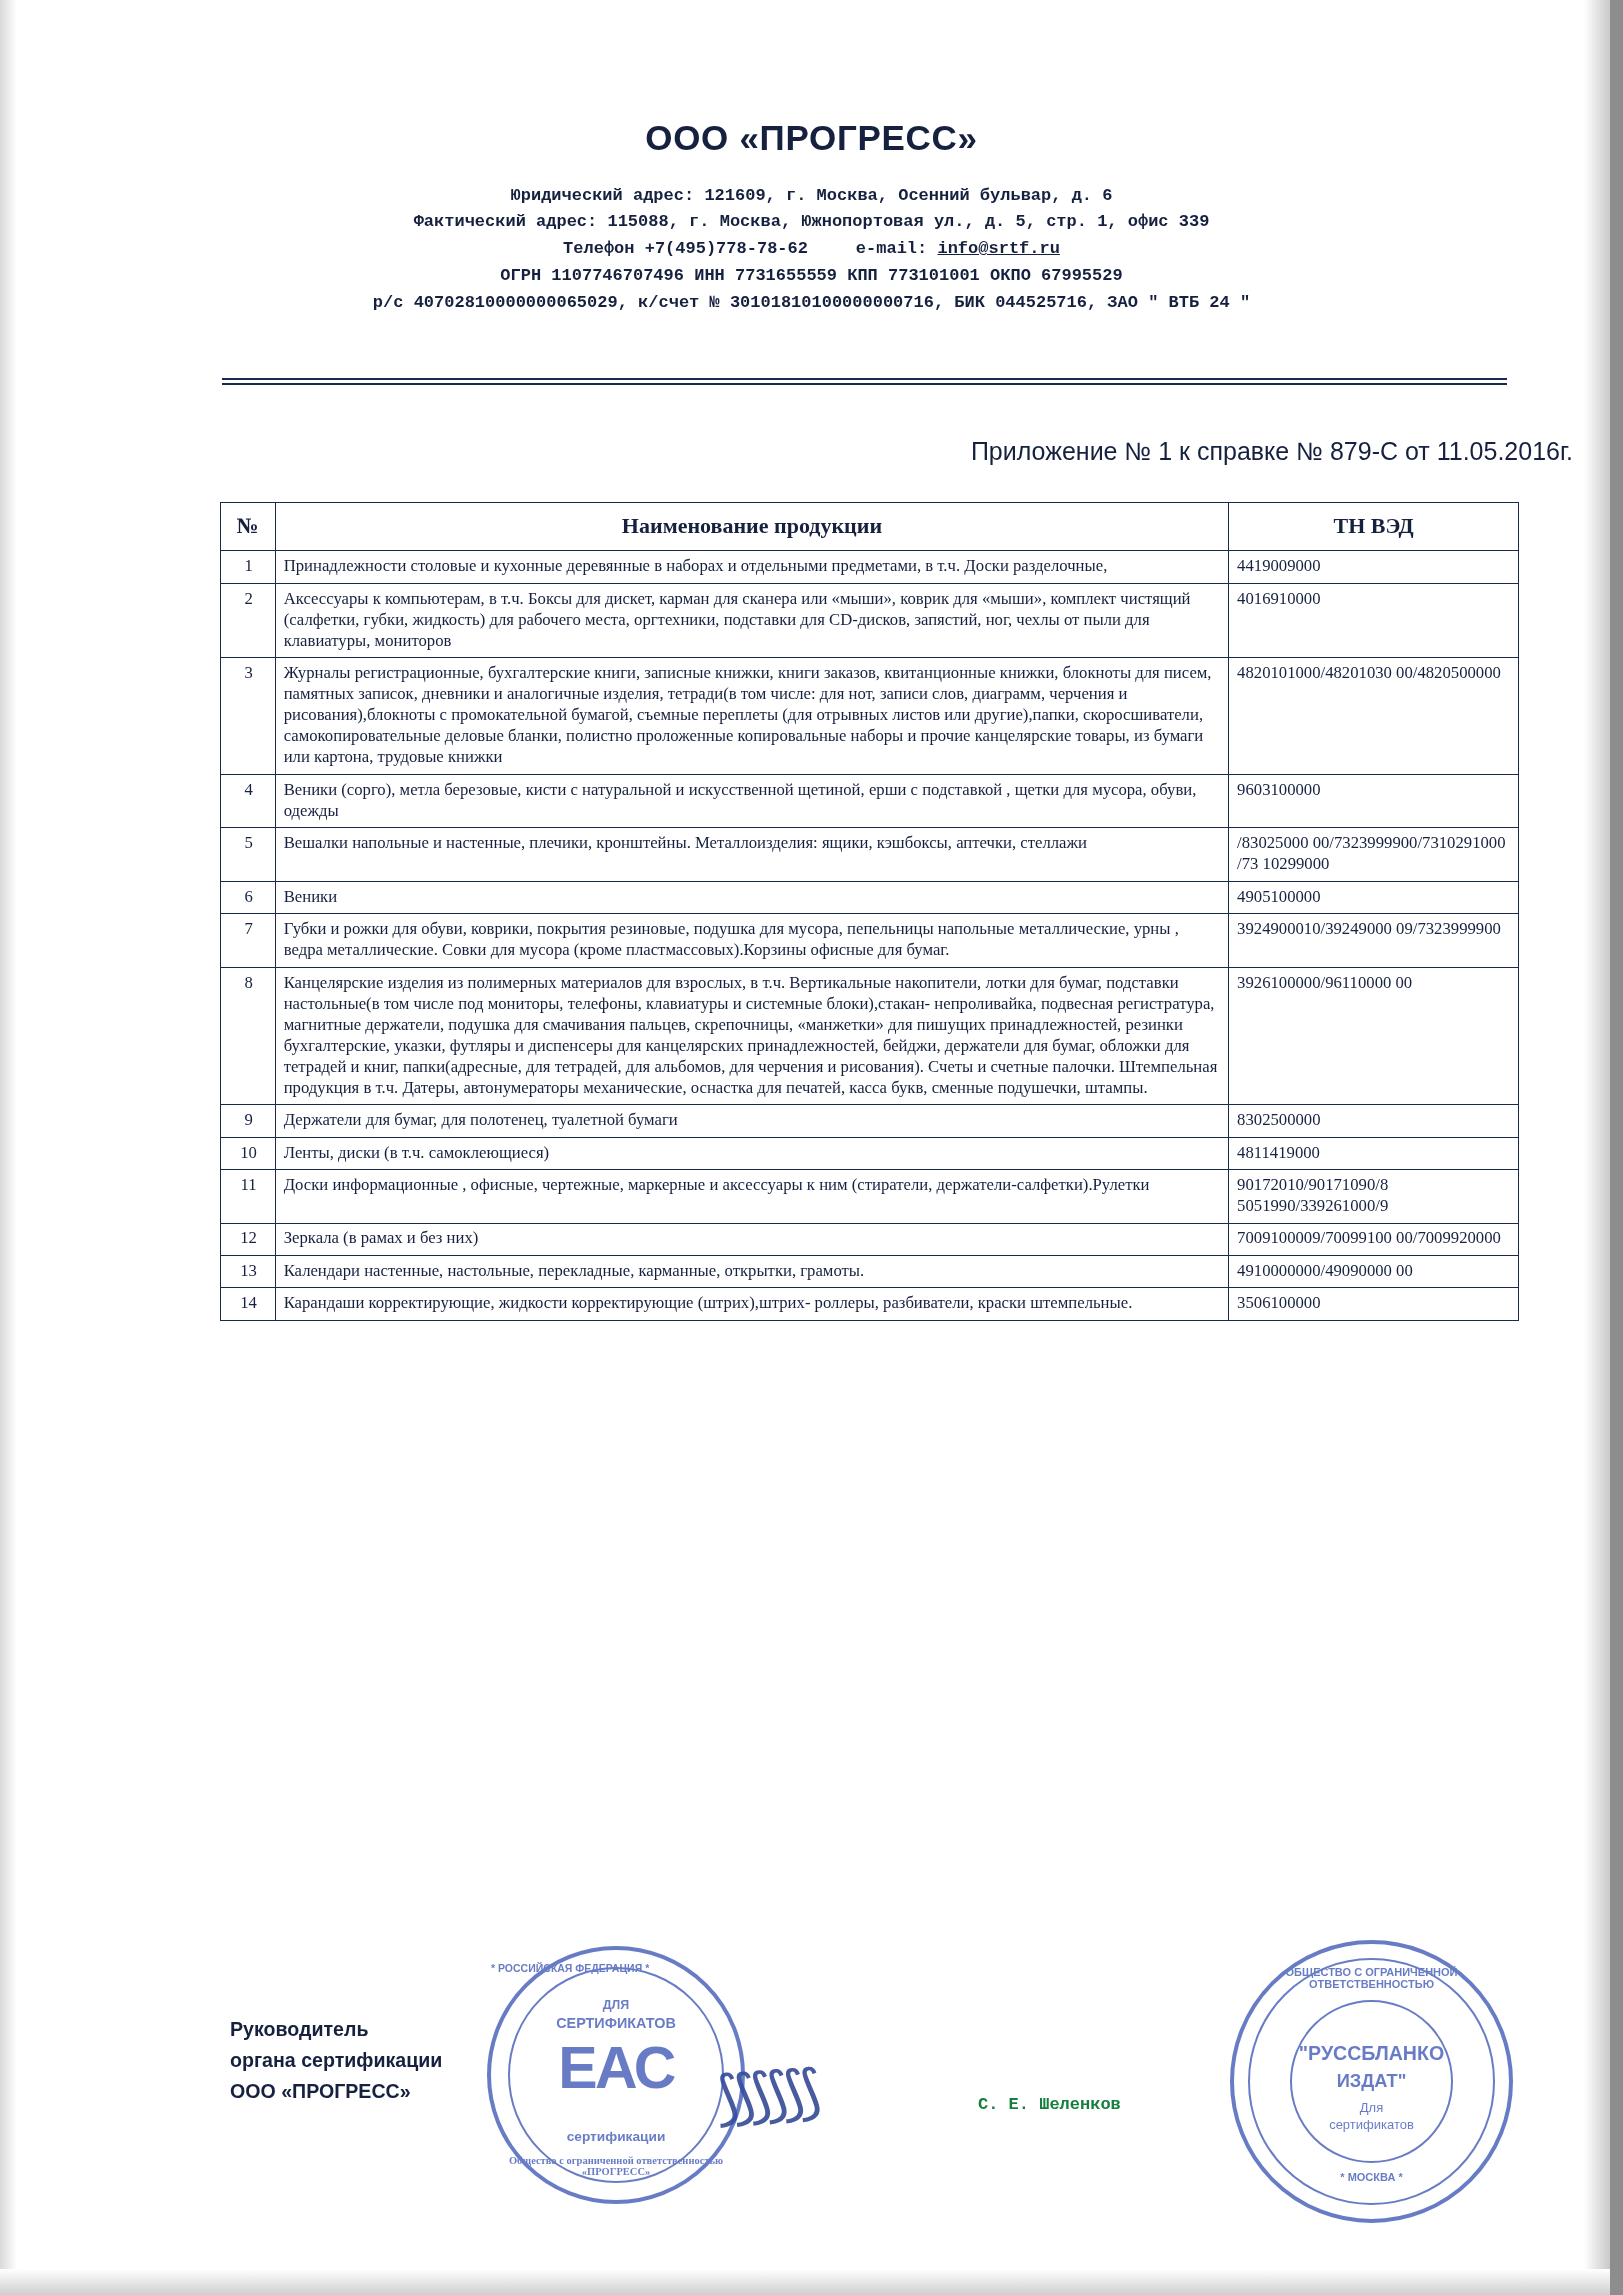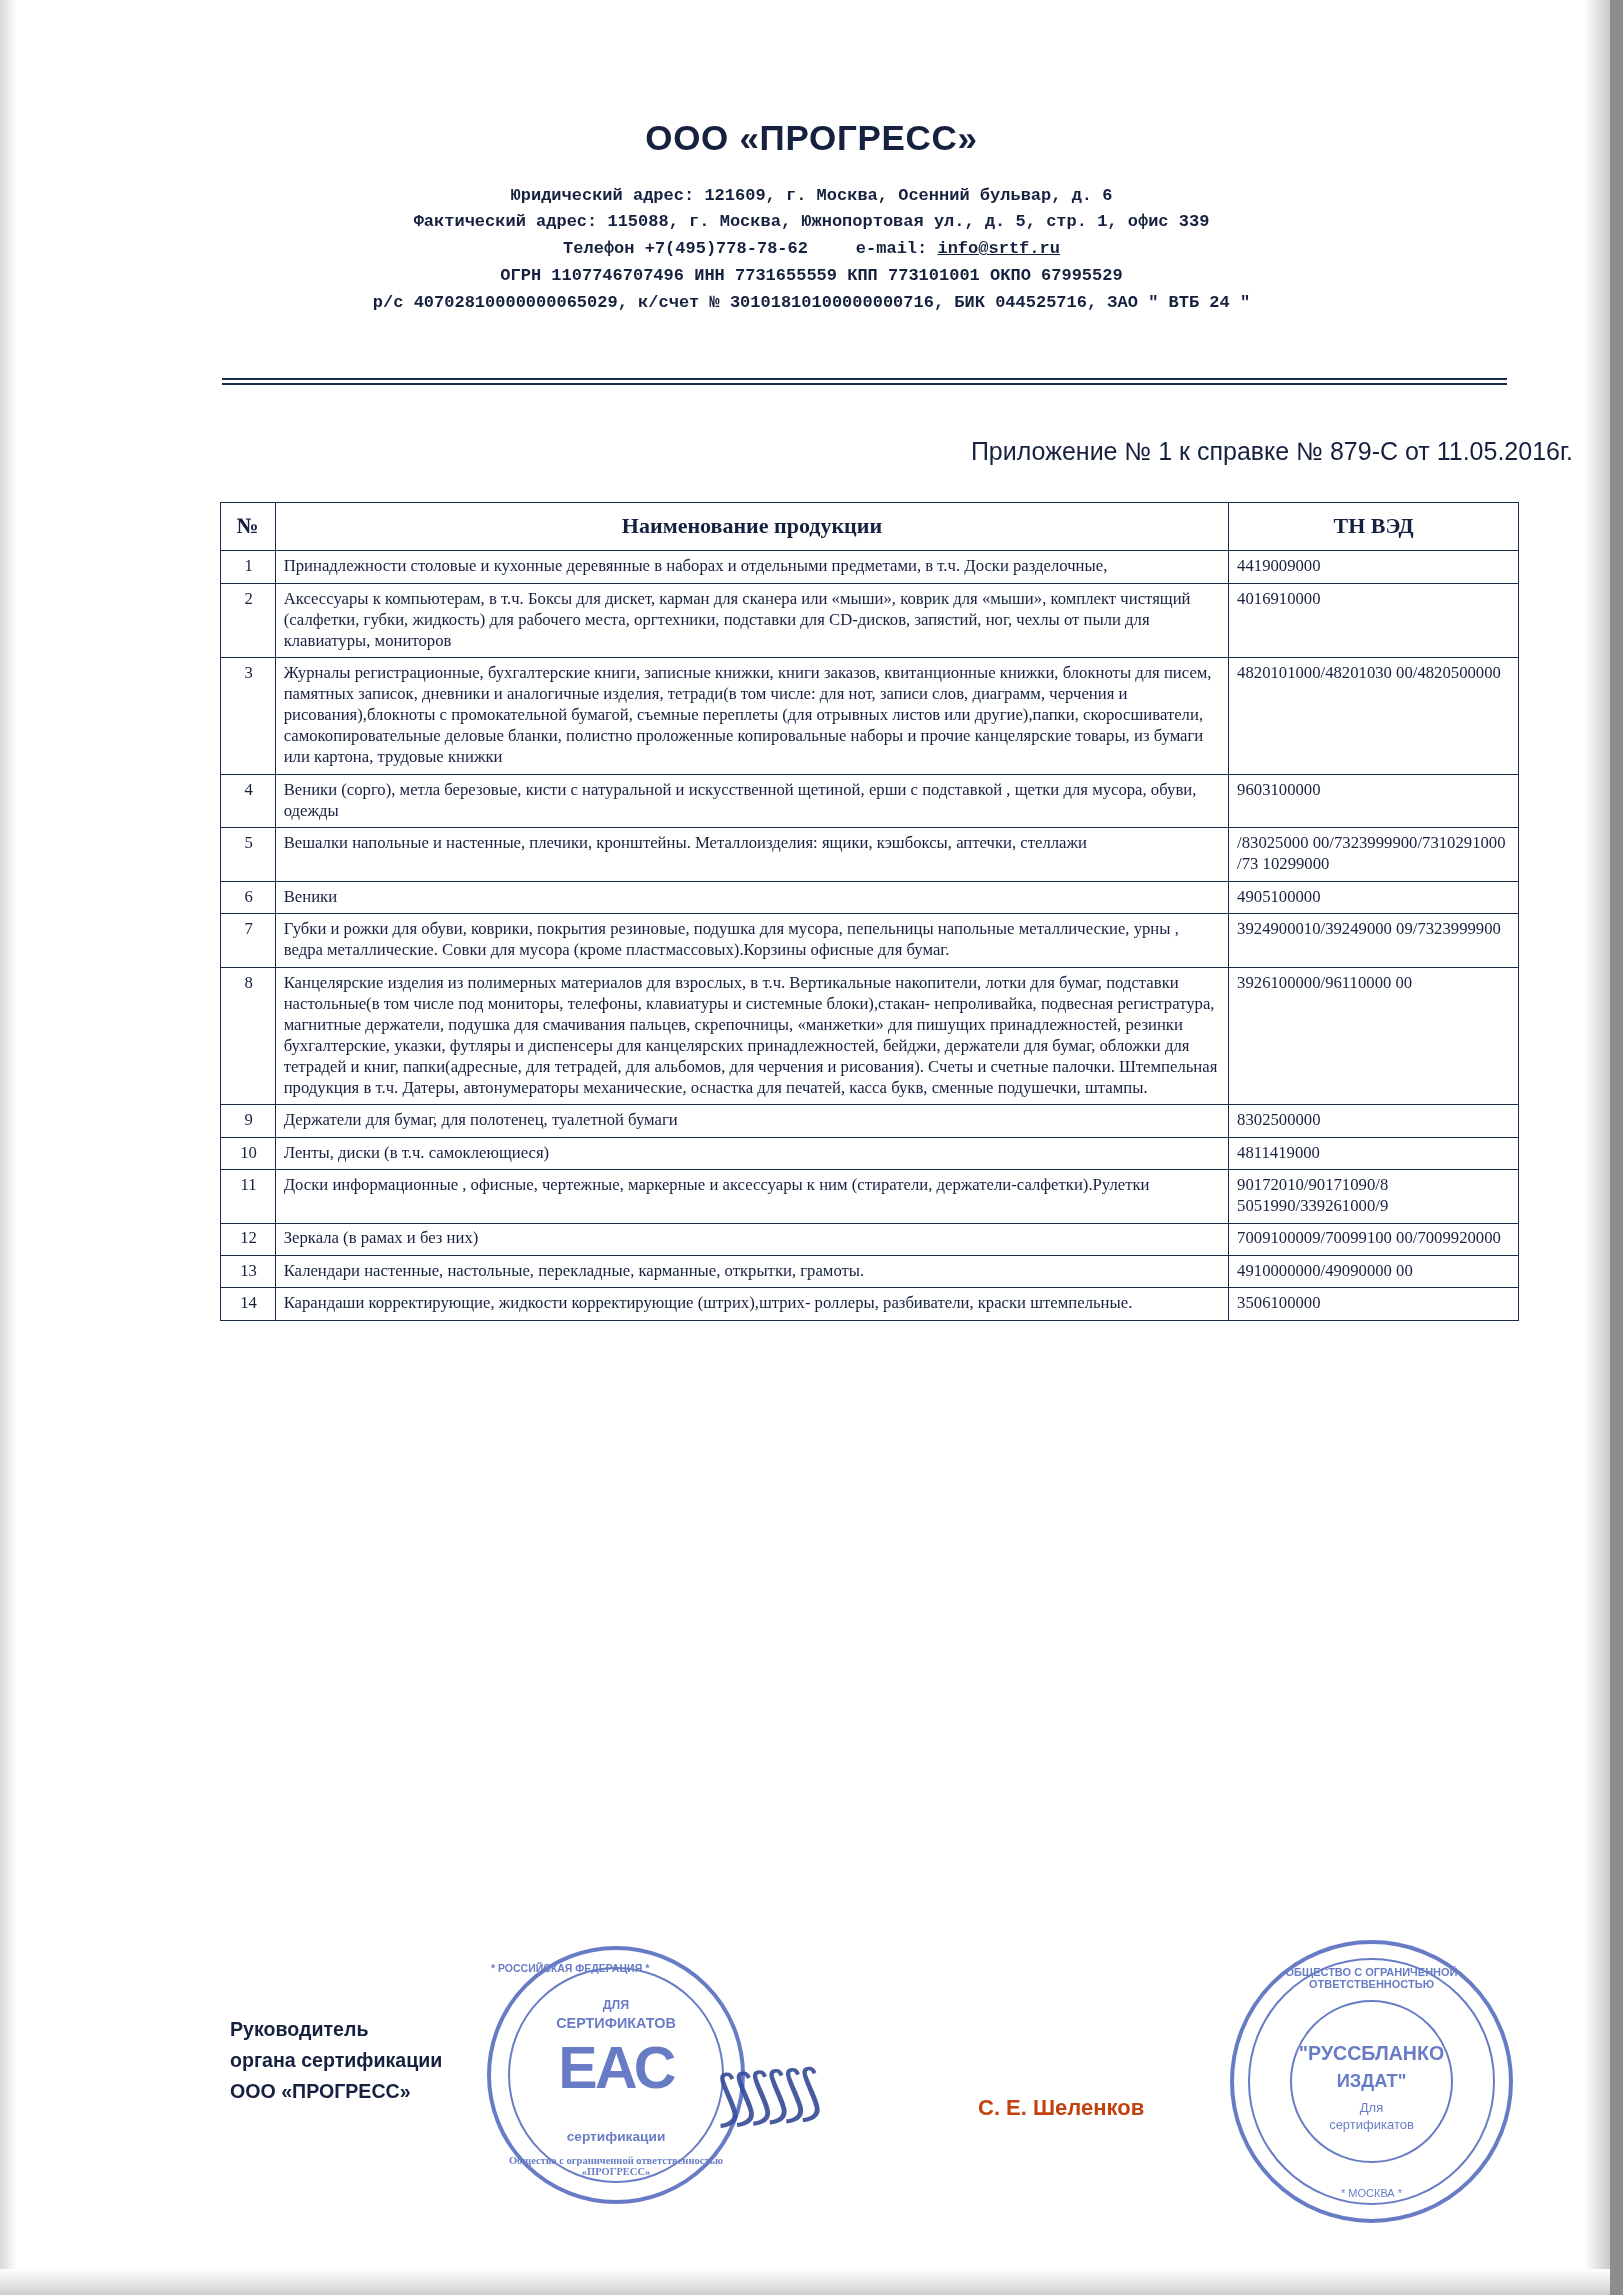--- a/index.html
+++ b/index.html
@@ -126,24 +126,24 @@
     font-family: "Liberation Sans", sans-serif;
     font-weight: bold;
     font-size: 19.6px;
     line-height: 1.58;
     color: #16213f;
   }
   .signer-name {
     position: absolute;
     left: 978px;
     top: 2095px;
-    font-family: Liberation Sans, sans-serif;
-    font-weight: bold;
-    font-size: 22px;
-    color: #c2410c;
+    font-family: Liberation Mono, monospace;
+    font-weight: bold;
+    font-size: 17px;
+    color: #15803d;
   }
 
   
   .signature {
     position: absolute;
     left: 716px;
     top: 2054px;
     width: 275px;
     height: 72px;
     color: #2a3f8f;
@@ -269,25 +269,25 @@
   .stamp-russ .rcirc-top {
     position: absolute;
     left: 0; right: 0; top: 22px;
     text-align: center;
     font-family: "Liberation Sans", sans-serif;
     font-size: 11px;
     font-weight: bold;
   }
   .stamp-russ .rcirc-bottom {
     position: absolute;
-    left: 0; right: 0; bottom: 20px;
+    left: 0; right: 0; bottom: 36px;
     text-align: center;
     font-family: "Liberation Sans", sans-serif;
     font-size: 11px;
-    font-weight: normal;
+    font-weight: bold;
   }
 </style>
 </head>
 <body>
 
 <div class="page">
 
   <div class="scan-edge-left"></div>
   <div class="scan-edge-right"></div>
   <div class="scan-edge-bottom"></div>

